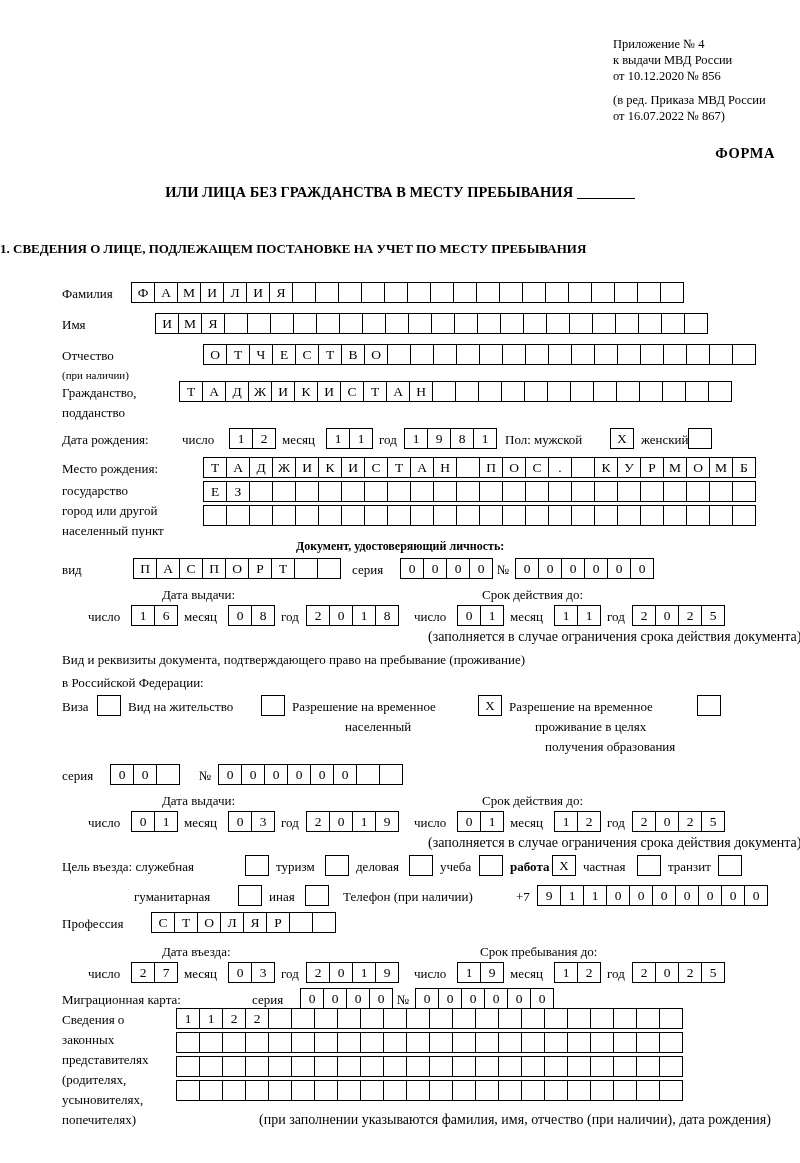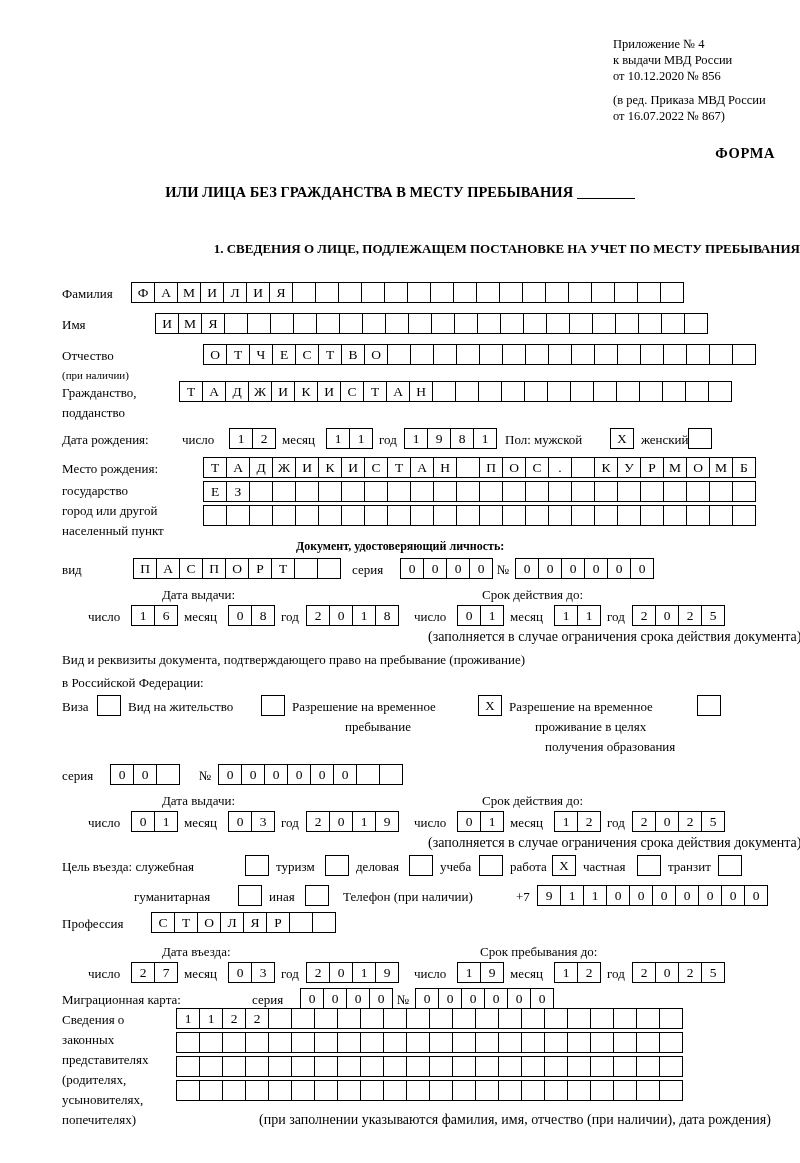--- a/index.html
+++ b/index.html
@@ -55,21 +55,21 @@
   .title .ul {
     display: inline-block;
     width: 58px;
     border-bottom: 1px solid #000;
     vertical-align: -2px;
   }
   .section1 {
     position: absolute;
     left: 0; right: 0;
     top: 241px;
-    text-align: right;
+    text-align: left;
     font-weight: bold;
     font-size: 13px;
   }
 
   
   .lab {
     position: absolute;
     font-size: 13px;
     line-height: 15px;
     white-space: nowrap;
@@ -426,21 +426,21 @@
   <div class="note" style="left:384px; top:629px;">(заполняется в случае ограничения срока действия документа)</div>
 
   <div class="lab" style="left:62px; top:652px;">Вид и реквизиты документа, подтверждающего право на пребывание (проживание)</div>
   <div class="lab" style="left:62px; top:675px;">в Российской Федерации:</div>
 
   <div class="lab" style="left:62px; top:699px;">Виза</div>
   <div class="single w24" style="left:97px; top:695px;"></div>
   <div class="lab" style="left:128px; top:699px;">Вид на жительство</div>
   <div class="single w24" style="left:261px; top:695px;"></div>
   <div class="lab" style="left:292px; top:699px;">Разрешение на временное</div>
-  <div class="lab" style="left:345px; top:719px;">пребывание</div>
+  <div class="lab" style="left:345px; top:719px;">населенный</div>
   <div class="single w24" style="left:478px; top:695px;">X</div>
   <div class="lab" style="left:509px; top:699px;">Разрешение на временное</div>
   <div class="lab" style="left:535px; top:719px;">проживание в целях</div>
   <div class="lab" style="left:545px; top:739px;">получения образования</div>
   <div class="single w24" style="left:697px; top:695px;"></div>
 
   <div class="lab" style="left:62px; top:768px;">серия</div>
   <div class="boxrow" id="r-stseries" style="left:110px; top:764px;">
       <div class="bx">0</div>
       <div class="bx">0</div>
@@ -500,21 +500,21 @@
   <div class="note" style="left:384px; top:835px;">(заполняется в случае ограничения срока действия документа)</div>
 
   <div class="lab" style="left:62px; top:859px;">Цель въезда: служебная</div>
   <div class="single w24" style="left:245px; top:855px;"></div>
   <div class="lab" style="left:276px; top:859px;">туризм</div>
   <div class="single w24" style="left:325px; top:855px;"></div>
   <div class="lab" style="left:356px; top:859px;">деловая</div>
   <div class="single w24" style="left:409px; top:855px;"></div>
   <div class="lab" style="left:440px; top:859px;">учеба</div>
   <div class="single w24" style="left:479px; top:855px;"></div>
-  <div class="lab" style="left:510px; top:859px;">работа</div>
+  <div class="lab" style="left:510px; top:859px;font-weight:bold;">работа</div>
   <div class="single w24" style="left:552px; top:855px;">X</div>
   <div class="lab" style="left:583px; top:859px;">частная</div>
   <div class="single w24" style="left:637px; top:855px;"></div>
   <div class="lab" style="left:668px; top:859px;">транзит</div>
   <div class="single w24" style="left:718px; top:855px;"></div>
 
   <div class="lab" style="left:134px; top:889px;">гуманитарная</div>
   <div class="single w24" style="left:238px; top:885px;"></div>
   <div class="lab" style="left:269px; top:889px;">иная</div>
   <div class="single w24" style="left:305px; top:885px;"></div>

